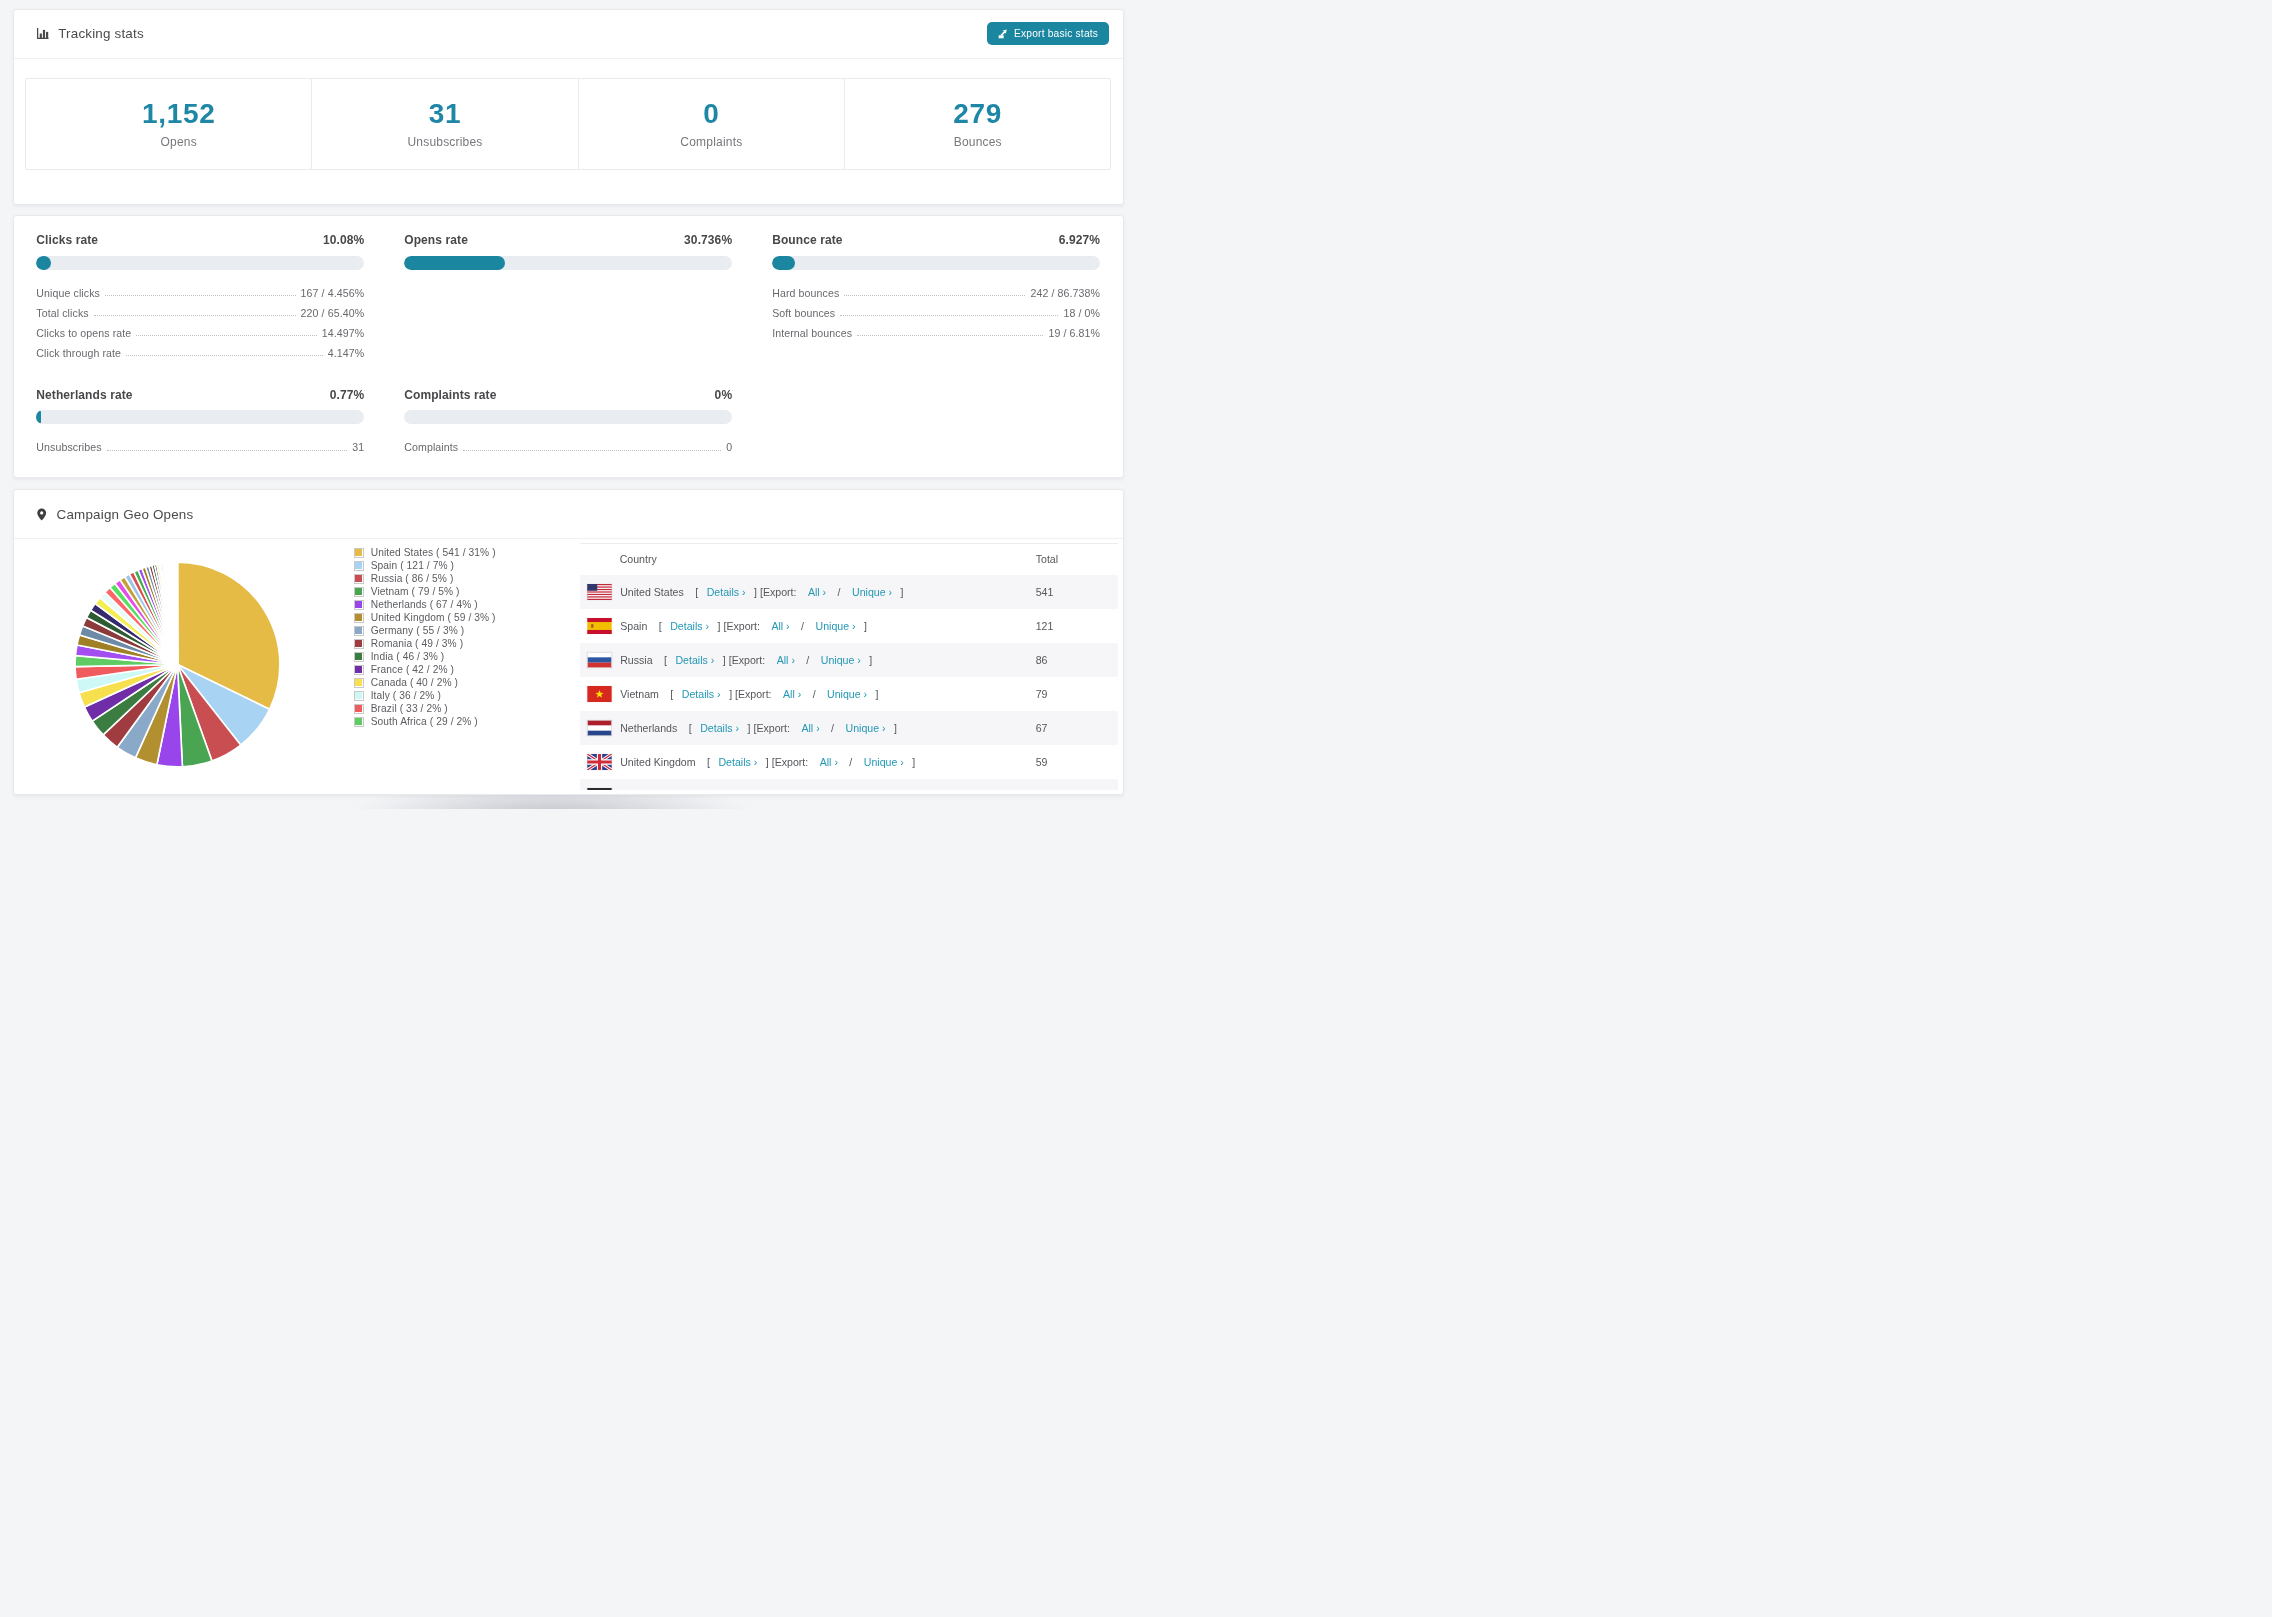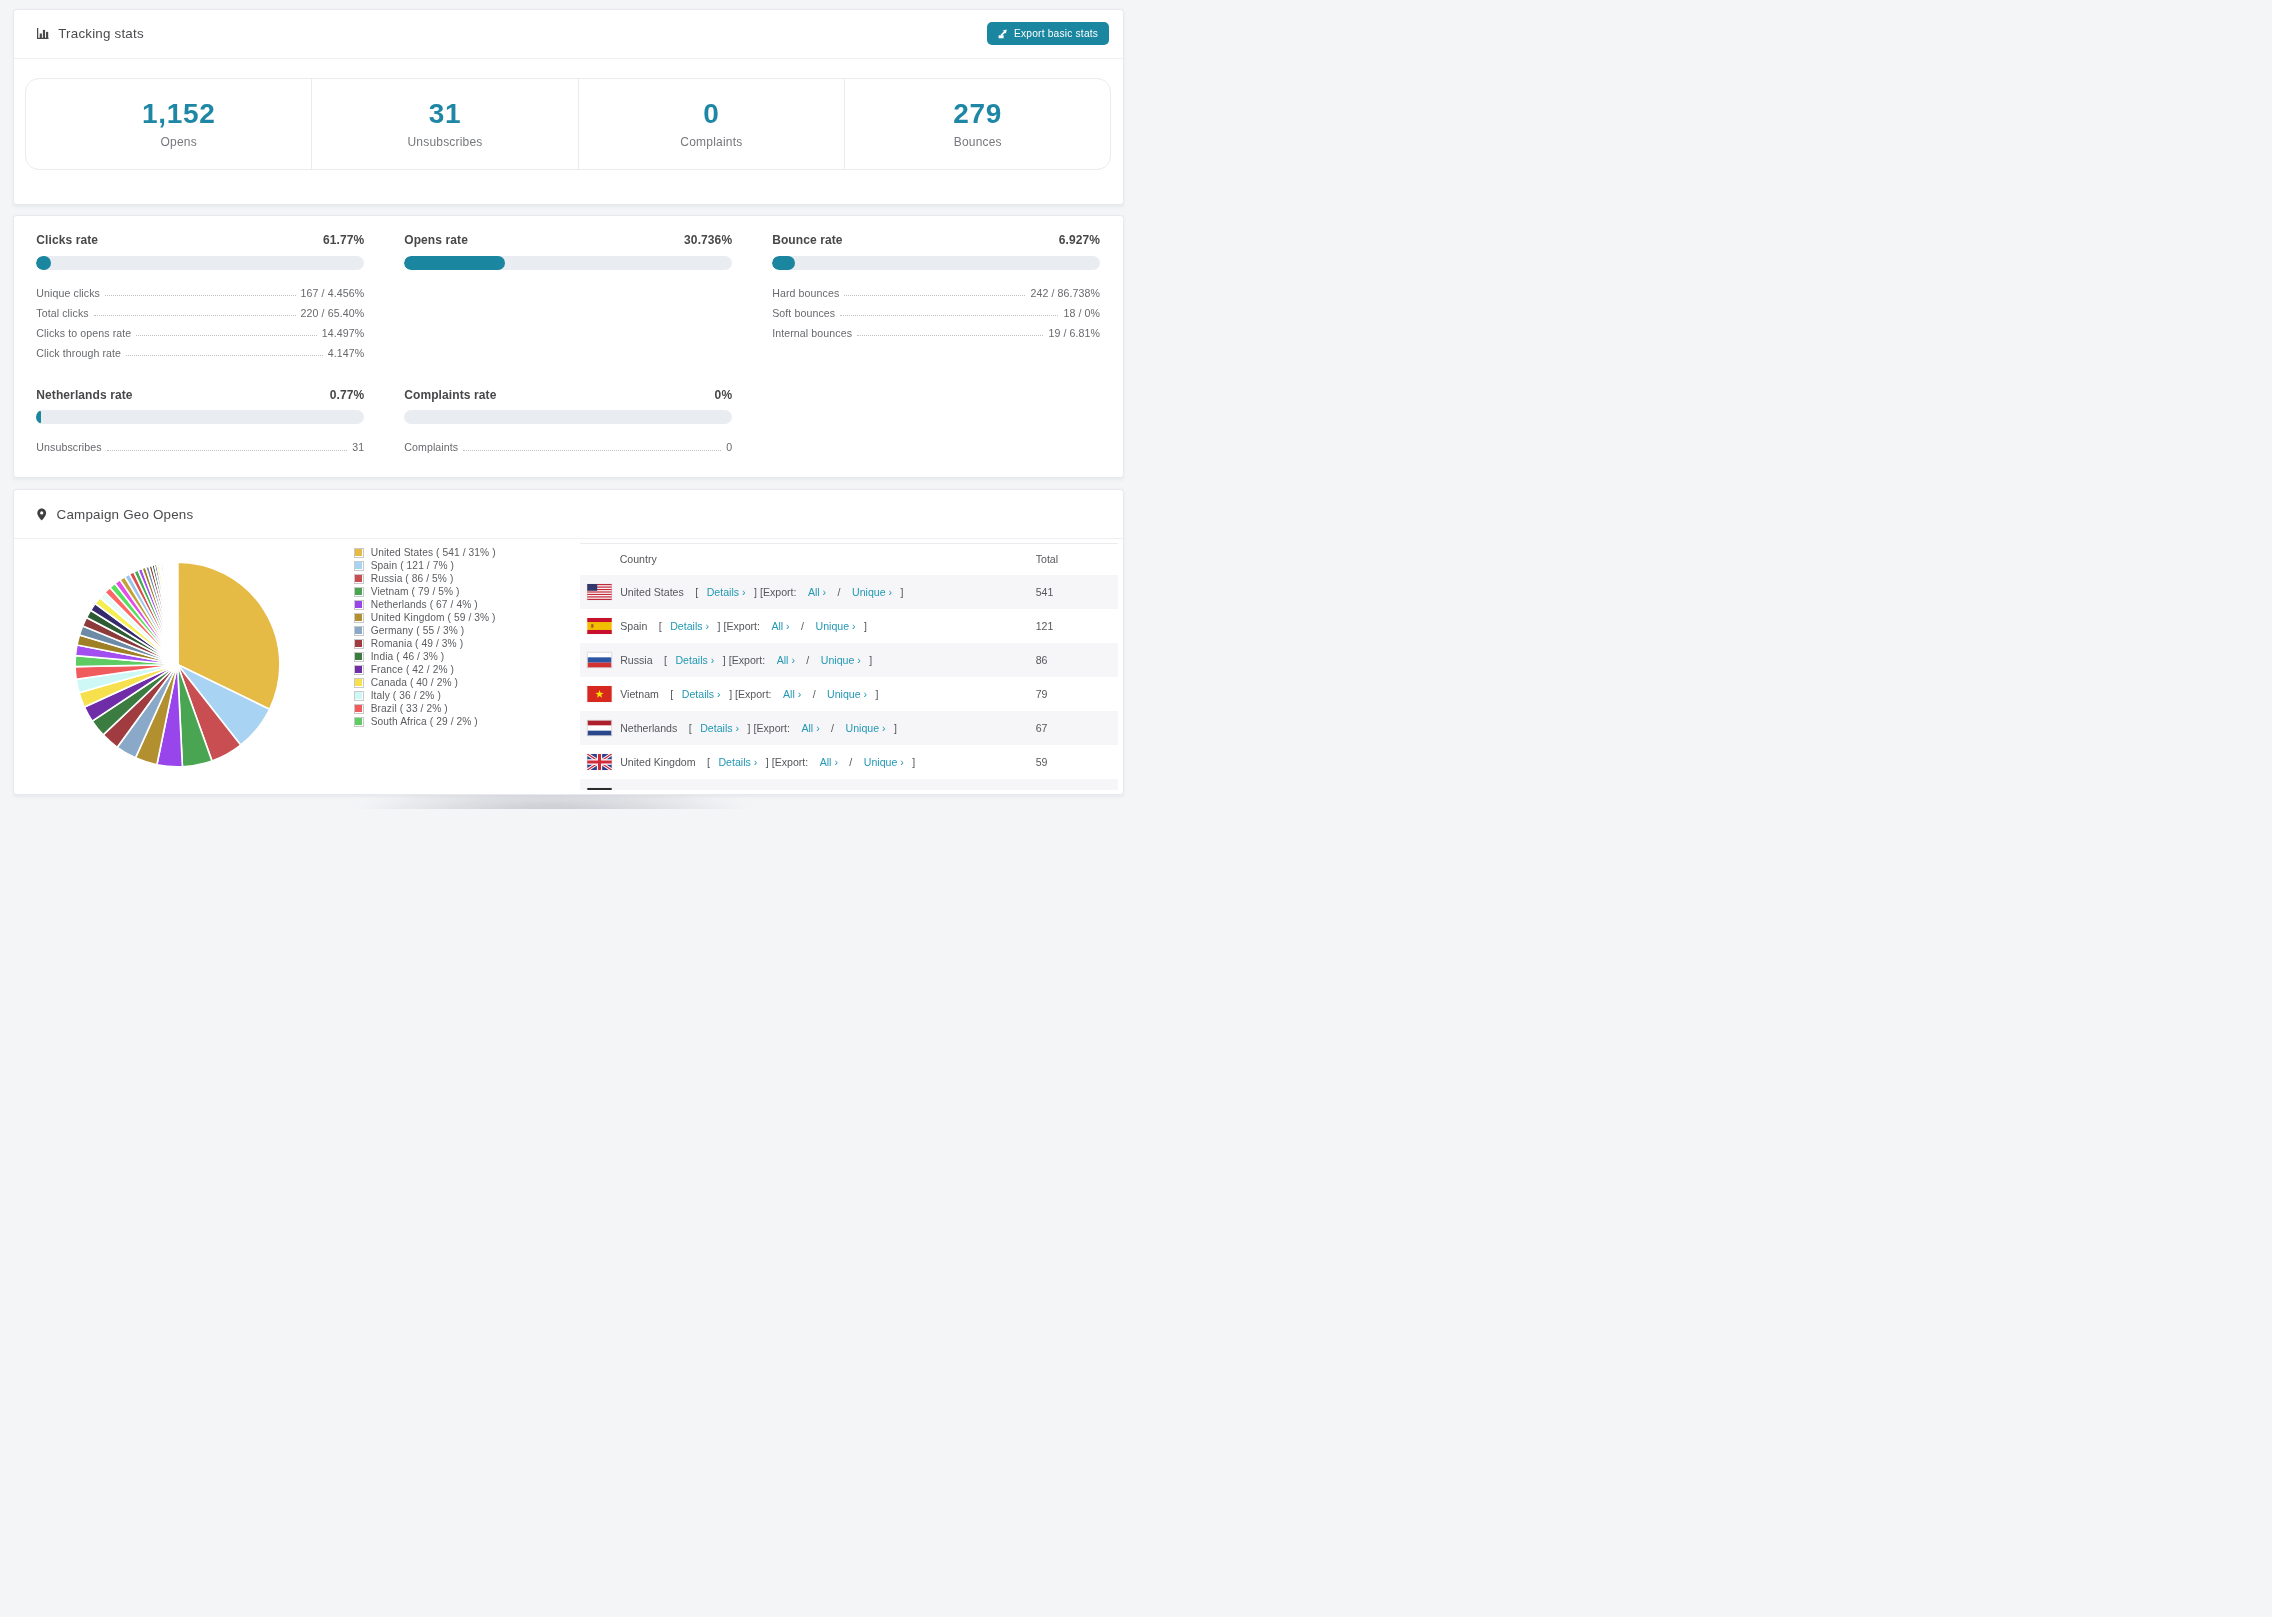--- a/index.html
+++ b/index.html
@@ -31,21 +31,21 @@
 
   
   .export-btn {
     position:absolute; right:14px; top:12.7px; height:23px;
     display:flex; align-items:center; gap:5.6px; padding:0 10.6px;
     background:#1a86a0; color:#fff; font-size:10.2px; letter-spacing:0.2px;
     border:none; border-radius:5px; cursor:pointer; font-family:inherit;
   }
   .stats-row {
     display:flex; margin:19px 11.3px 0 11.3px; height:92px;
-    border:0.7px solid #e9ebee; border-radius:14px; background:#fff;padding-left:20px;
+    border:0.7px solid #e9ebee; border-radius:2px; background:#fff;padding-left:20px;
   }
   .stat-cell {
     flex:1; display:flex; flex-direction:column; align-items:center; justify-content:center;
     border-left:0.7px solid #e9ebee;
   }
   .stat-cell:first-child { border-left:none; }
   .stat-value { font-size:28px; font-weight:bold; color:#1f87a6; letter-spacing:0.7px; }
   .stat-label { margin-top:5px; font-size:12px; color:#76787c; letter-spacing:0.2px; }
 
   
@@ -132,21 +132,21 @@
         <div class="stat-label">Bounces</div>
       </div>
     </div>
 </section>
 
 <section class="card" id="card-rates">
   <div class="rates-grid">
       <div class="rate-block">
         <div class="rate-head">
           <span class="rate-title">Clicks rate</span>
-          <span class="rate-value">61.77%</span>
+          <span class="rate-value">10.08%</span>
         </div>
         <div class="bar">
           <div class="bar-fill" style="width: 4.46%;"></div>
         </div>
         <div class="rate-rows">
           <div class="rate-row">
             <span class="rlabel">Unique clicks</span>
             <span class="leader"></span>
             <span class="rvalue">167 / 4.456%</span>
           </div>

